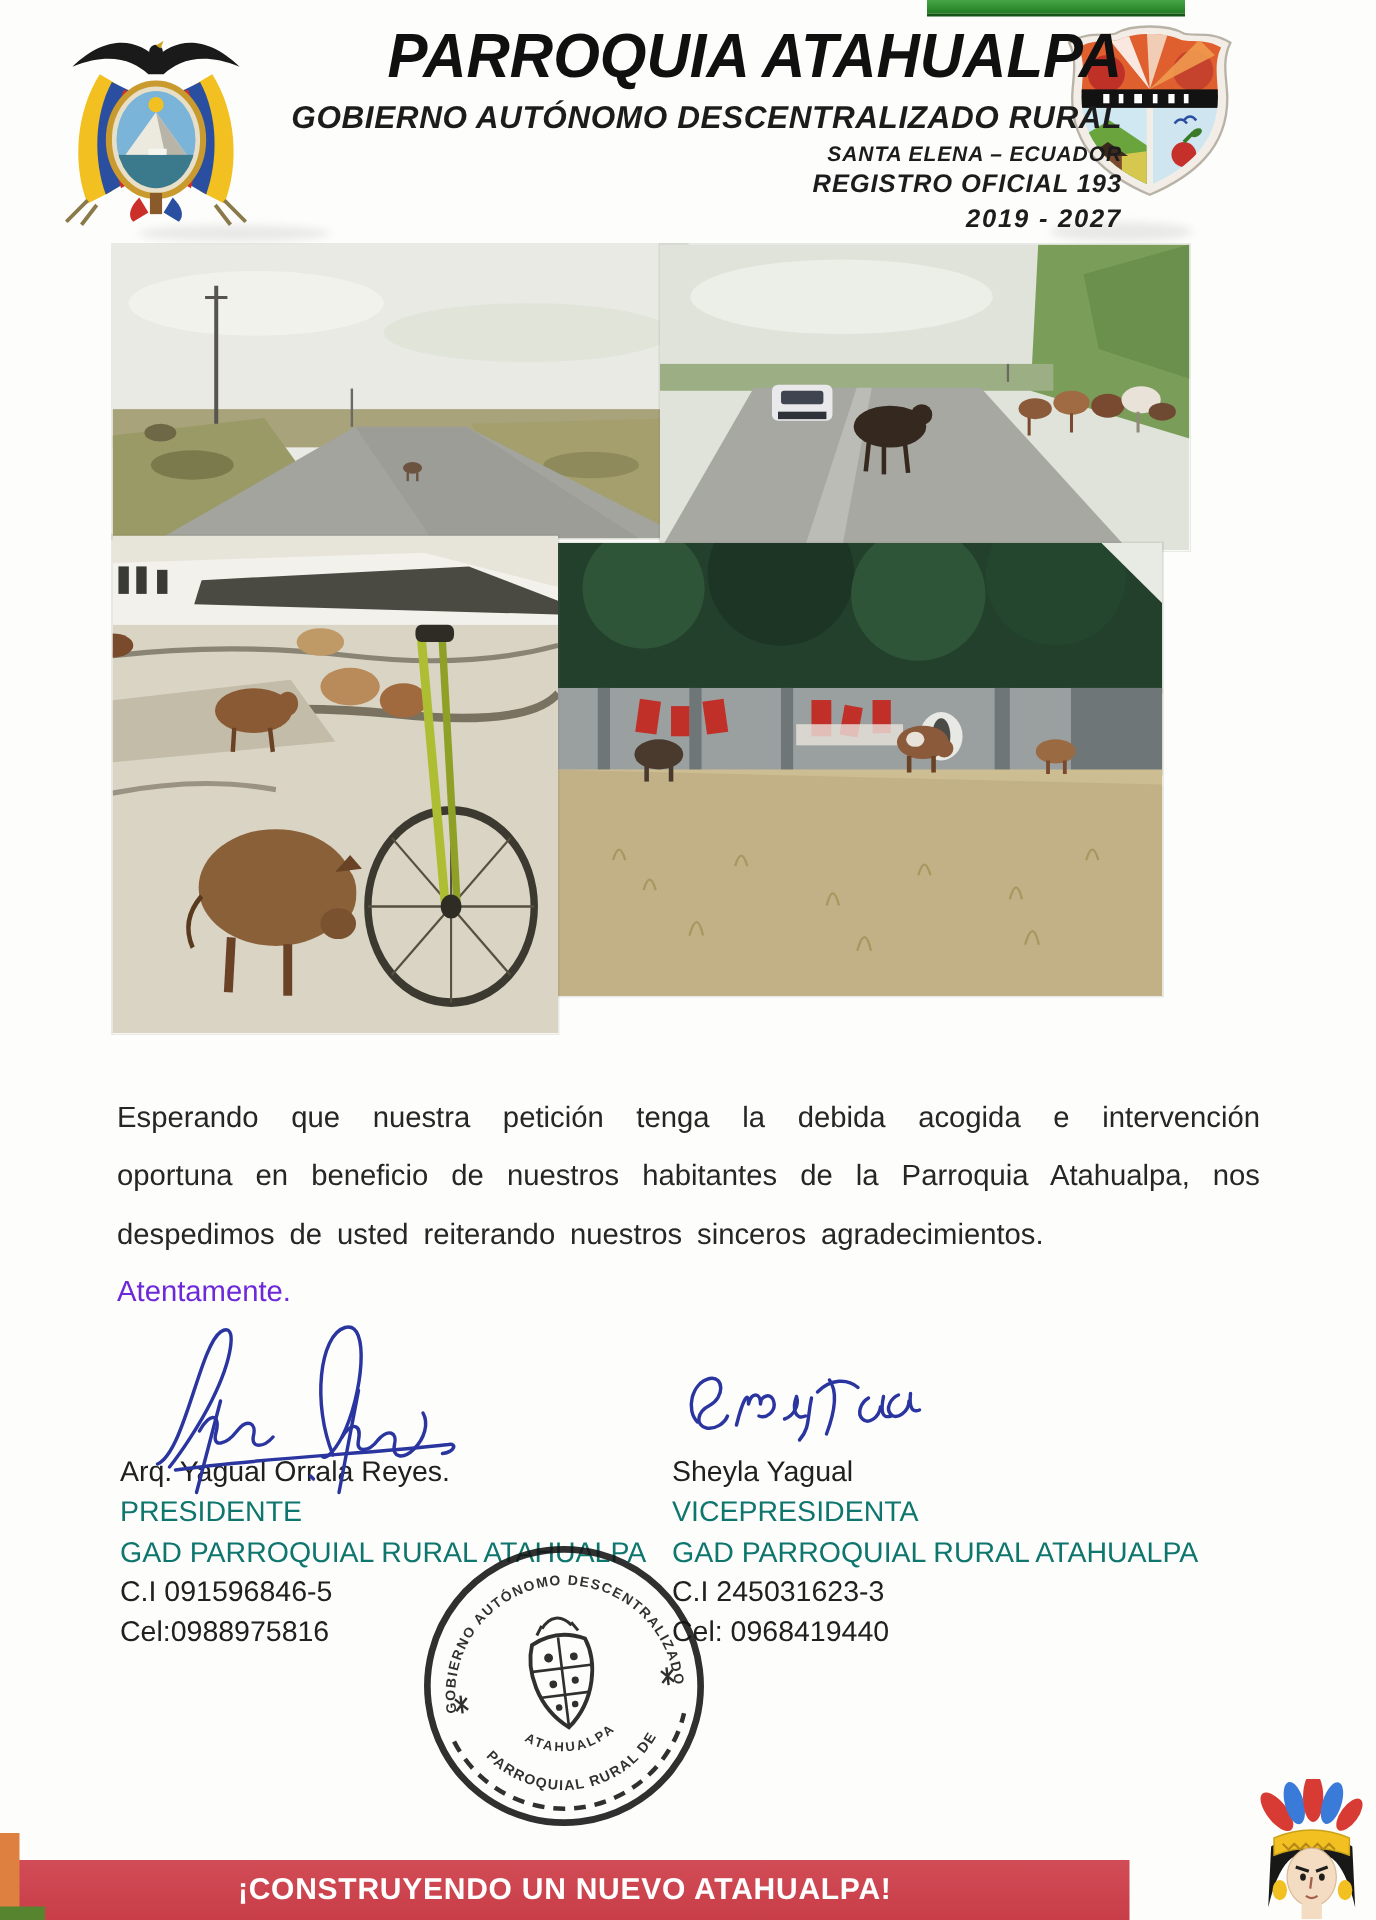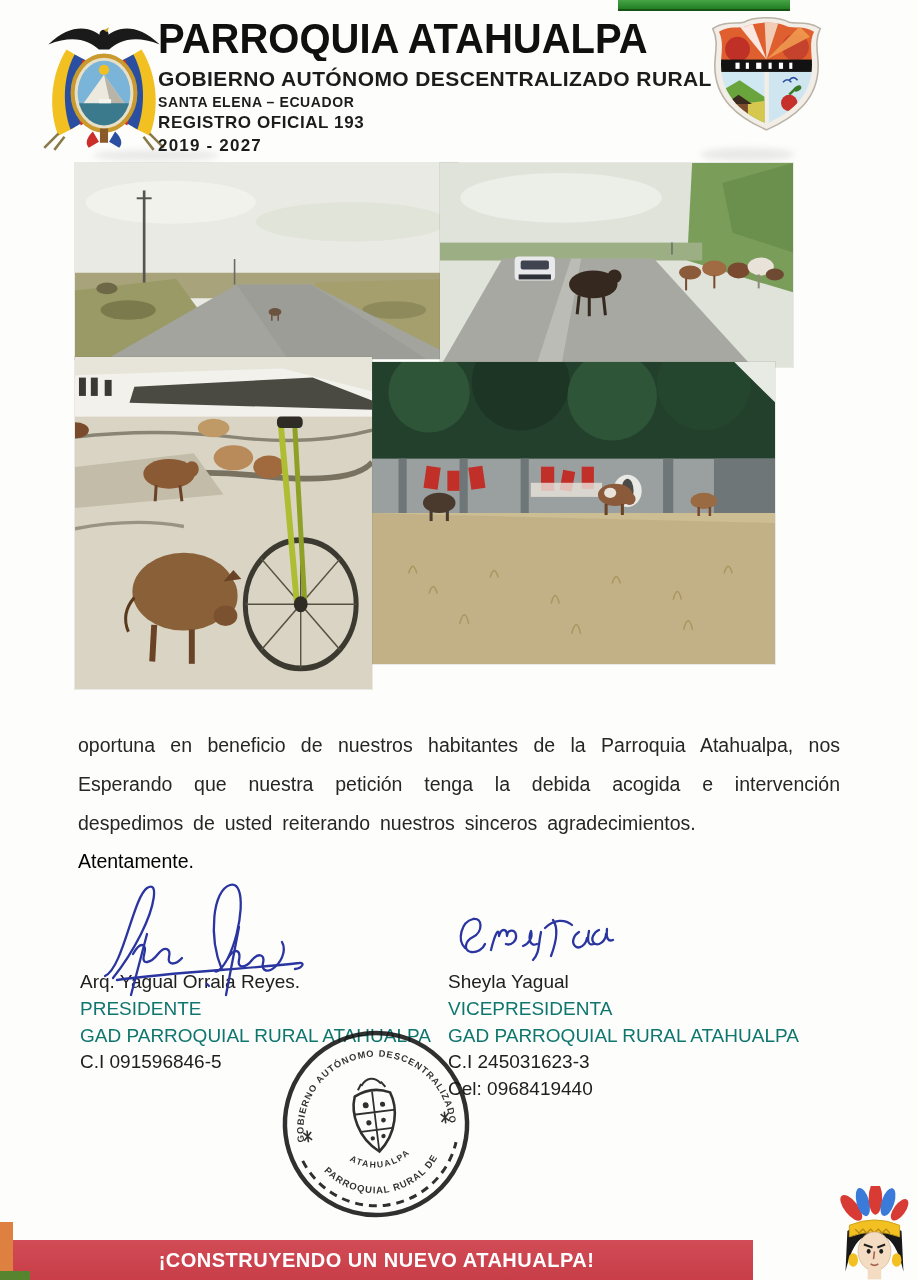--- a/index.html
+++ b/index.html
@@ -3,41 +3,41 @@
 <meta charset="utf-8">
 <style>
   html,body{margin:0;padding:0;}
   body{
     width:917px;height:1280px;position:relative;overflow:hidden;
     background:#fdfdfc;font-family:"Liberation Sans",sans-serif;color:#1c1c1c;
   }
   .abs{position:absolute;}
   .page{position:absolute;inset:0;}
   
-  .hdr{left:158px;top:16px;width:590px;text-align:left;}
+  .hdr{left:158px;top:16px;width:590px;text-align:right;font-style:italic;}
   .hdr .title{
     font-size:40px;font-weight:bold;letter-spacing:0px;color:#101010;
     transform:scaleY(1.04);white-space:nowrap;
   }
   .hdr .l1{font-size:21px;font-weight:bold;margin-top:6px;letter-spacing:.4px;white-space:nowrap;}
   .hdr .l2{font-size:14px;font-weight:bold;margin-top:3px;letter-spacing:.6px;}
   .hdr .l3{font-size:17px;font-weight:bold;margin-top:3px;letter-spacing:.6px;}
   .hdr .l4{font-size:17px;font-weight:bold;margin-top:3px;letter-spacing:1.2px;}
   .greenbar{left:618px;top:0;width:172px;height:9px;
     background:linear-gradient(#46a546,#237d23);border-bottom:2px solid #155415;}
   .smudge{background:#d8d8d6;filter:blur(3px);opacity:.55;border-radius:50%;}
   
   .photo{overflow:hidden;box-shadow:0 0 0 1px rgba(120,120,110,.15);}
   .photo svg{display:block;width:100%;height:100%;}
   
   .para{left:78px;top:726px;width:762px;font-size:19.5px;line-height:39px;
     color:#262626;word-spacing:4.5px;}
   .para .jline{display:block;text-align:justify;text-align-last:justify;}
   .para .lline{display:block;}
-  .closing{left:78px;top:850px;font-size:19.5px;color:#000000;}
+  .closing{left:78px;top:850px;font-size:19.5px;color:#6d28d9;}
   
   .sigblock{top:969px;font-size:19px;line-height:26.8px;color:#202020;}
   .sigblock .b{font-weight:normal;color:#0f766e;}
   .sig-svg path{fill:none;stroke:#2a35a0;stroke-width:2.3;stroke-linecap:round;stroke-linejoin:round;}
   
   .stamp{left:276px;top:1025px;width:200px;height:198px;opacity:.88;z-index:5;}
   
   .banner{left:0;top:1240px;width:753px;height:40px;
     background:linear-gradient(#d14c56,#c83d48);z-index:3;}
   .banner .slogan{width:100%;text-align:center;margin-top:9px;color:#fff;
@@ -272,22 +272,22 @@
         <line x1="234" y1="141" x2="234" y2="152" stroke="#6a4226" stroke-width="3"></line>
         <line x1="250" y1="141" x2="250" y2="152" stroke="#6a4226" stroke-width="3"></line>
         <ellipse cx="330" cy="138" rx="13" ry="8" fill="#9a6a42"></ellipse>
         <line x1="325" y1="144" x2="325" y2="153" stroke="#7a4a30" stroke-width="2.5"></line>
         <line x1="336" y1="144" x2="336" y2="153" stroke="#7a4a30" stroke-width="2.5"></line>
       </svg>
     </div>
   </div>
 
   <div class="abs para">
+    <span class="jline">Esperando que nuestra petición tenga la debida acogida e intervención</span>
     <span class="jline">oportuna en beneficio de nuestros habitantes de la Parroquia Atahualpa, nos</span>
-    <span class="jline">Esperando que nuestra petición tenga la debida acogida e intervención</span>
     <span class="lline">despedimos de usted reiterando nuestros sinceros agradecimientos.</span>
   </div>
 
   <div class="abs closing">Atentamente.</div>
 
   <div class="abs" style="left:88px;top:872px;width:232px;height:125px;z-index:2;">
     <svg class="sig-svg" viewBox="0 0 230 125" width="232" height="125">
       <path d="M16,104 C34,96 44,26 58,16 C70,8 66,34 52,62 C44,78 32,96 24,106"></path>
       <path d="M44,82 c8,-14 14,-10 11,1 c-3,11 7,8 14,-1 c7,-9 13,-5 11,3 c-2,9 7,8 13,1"></path>
       <path d="M133,98 C119,64 124,18 141,13 C158,8 153,58 139,86 C133,97 128,101 126,99"></path>
@@ -307,20 +307,21 @@
       <path d="M104,14 c5,7 4,20 -2,36 M96,22 c9,-9 20,-9 27,-3"></path>
       <path d="M130,26 c-5,3 -8,10 -4,14 c4,4 11,-1 12,-8 m2,-7 c-2,10 -1,15 5,13 m5,-14 c-5,2 -9,9 -5,13 c4,4 12,-2 12,-9 m1,-5 c-1,9 1,13 6,11"></path>
     </svg>
   </div>
 
   <div class="abs sigblock" style="left:80px;">
     <div>Arq. Yagual Orrala Reyes.</div>
     <div class="b">PRESIDENTE</div>
     <div class="b">GAD PARROQUIAL RURAL ATAHUALPA</div>
     <div>C.I 091596846-5</div>
+    <div>Cel:0988975816</div>
   </div>
 
   <div class="abs sigblock" style="left:448px;">
     <div>Sheyla Yagual</div>
     <div class="b">VICEPRESIDENTA</div>
     <div class="b">GAD PARROQUIAL RURAL ATAHUALPA</div>
     <div>C.I 245031623-3</div>
     <div>Cel: 0968419440</div>
   </div>
 

